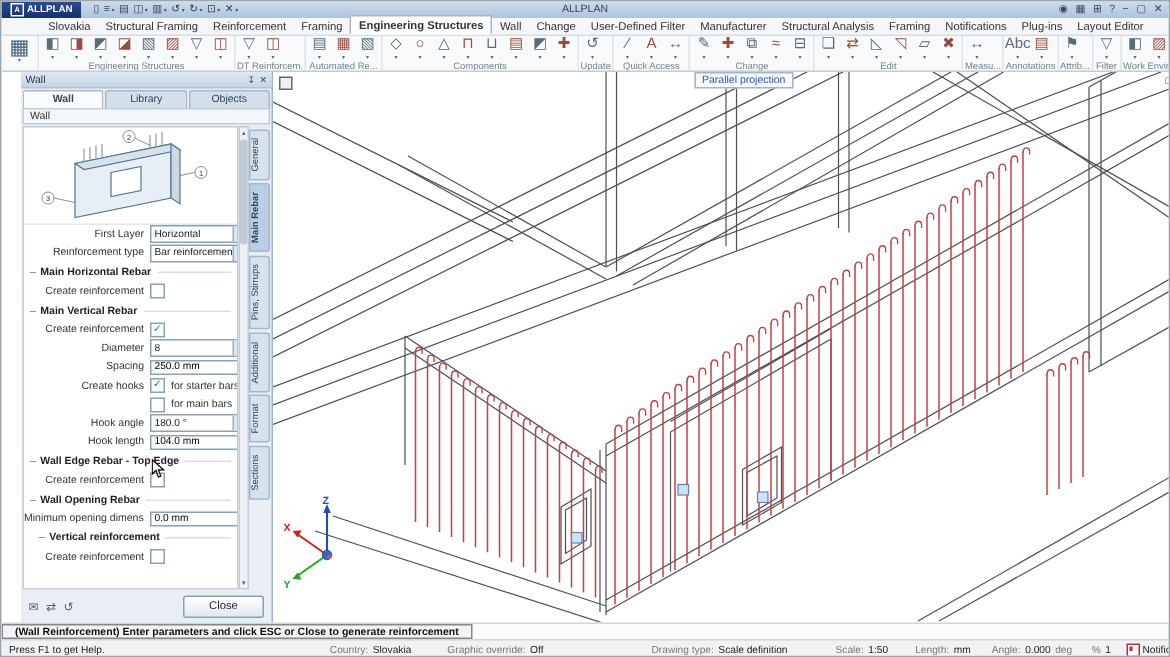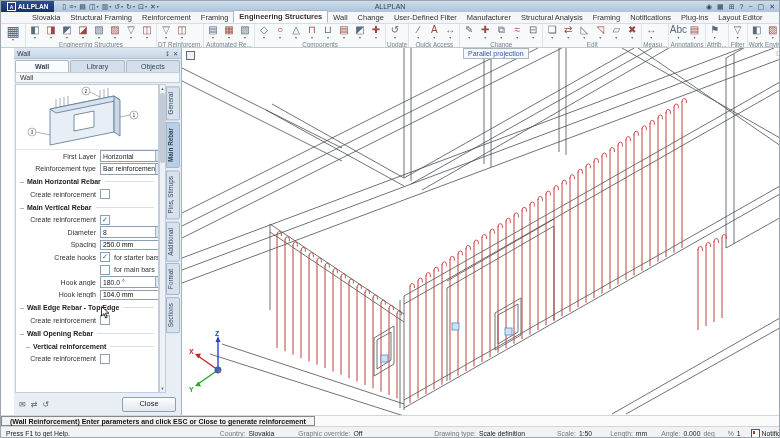--- a/index.html
+++ b/index.html
@@ -550,20 +550,24 @@
               <span class="rule"></span>
             </div>
             <div class="frow">
               <span class="flabel">Create reinforcement</span>
               <span class="cb"></span>
             </div>
             <div class="section">
               <span class="exp">–</span>
               <b>Wall Opening Rebar</b>
               <span class="rule"></span>
+            </div>
+            <div class="frow">
+              <span class="flabel">Minimum opening dimension</span>
+              <input class="finput" readonly="" value="0.0 mm" style="">
             </div>
             <div class="subsection">
               <span class="exp">–</span>
               <b>Vertical reinforcement</b>
               <span class="rule"></span>
             </div>
             <div class="frow">
               <span class="flabel">Create reinforcement</span>
               <span class="cb"></span>
             </div>

